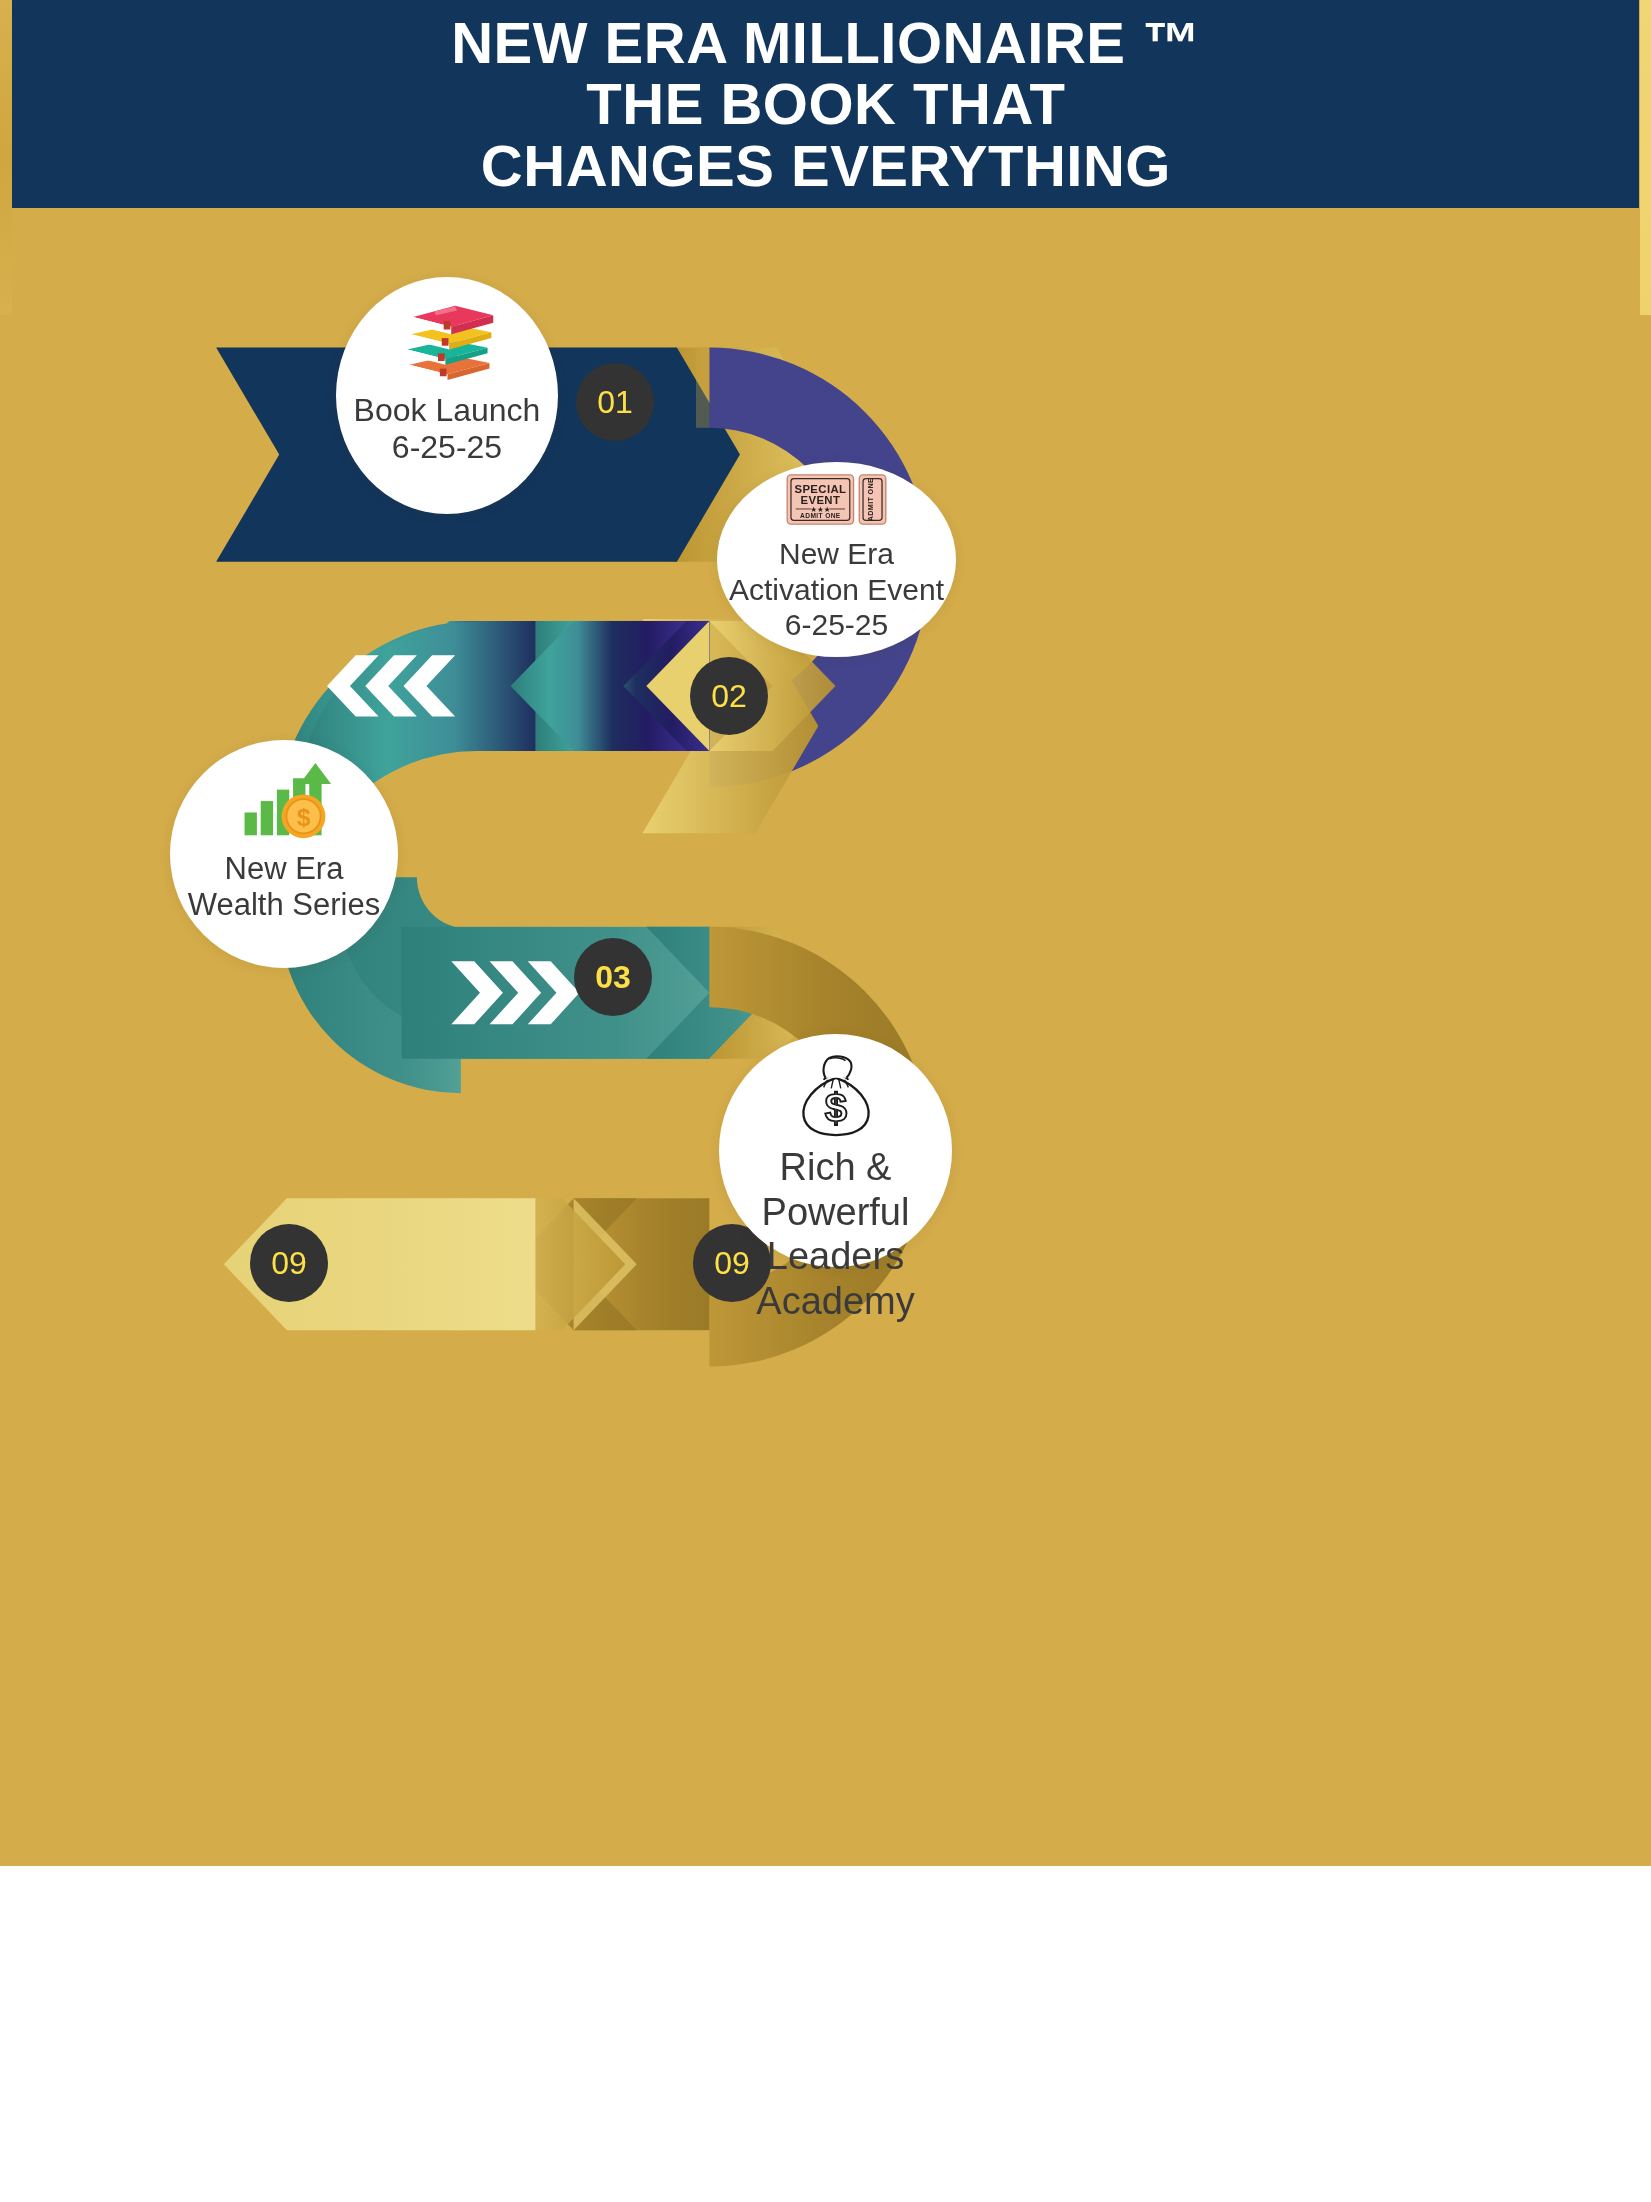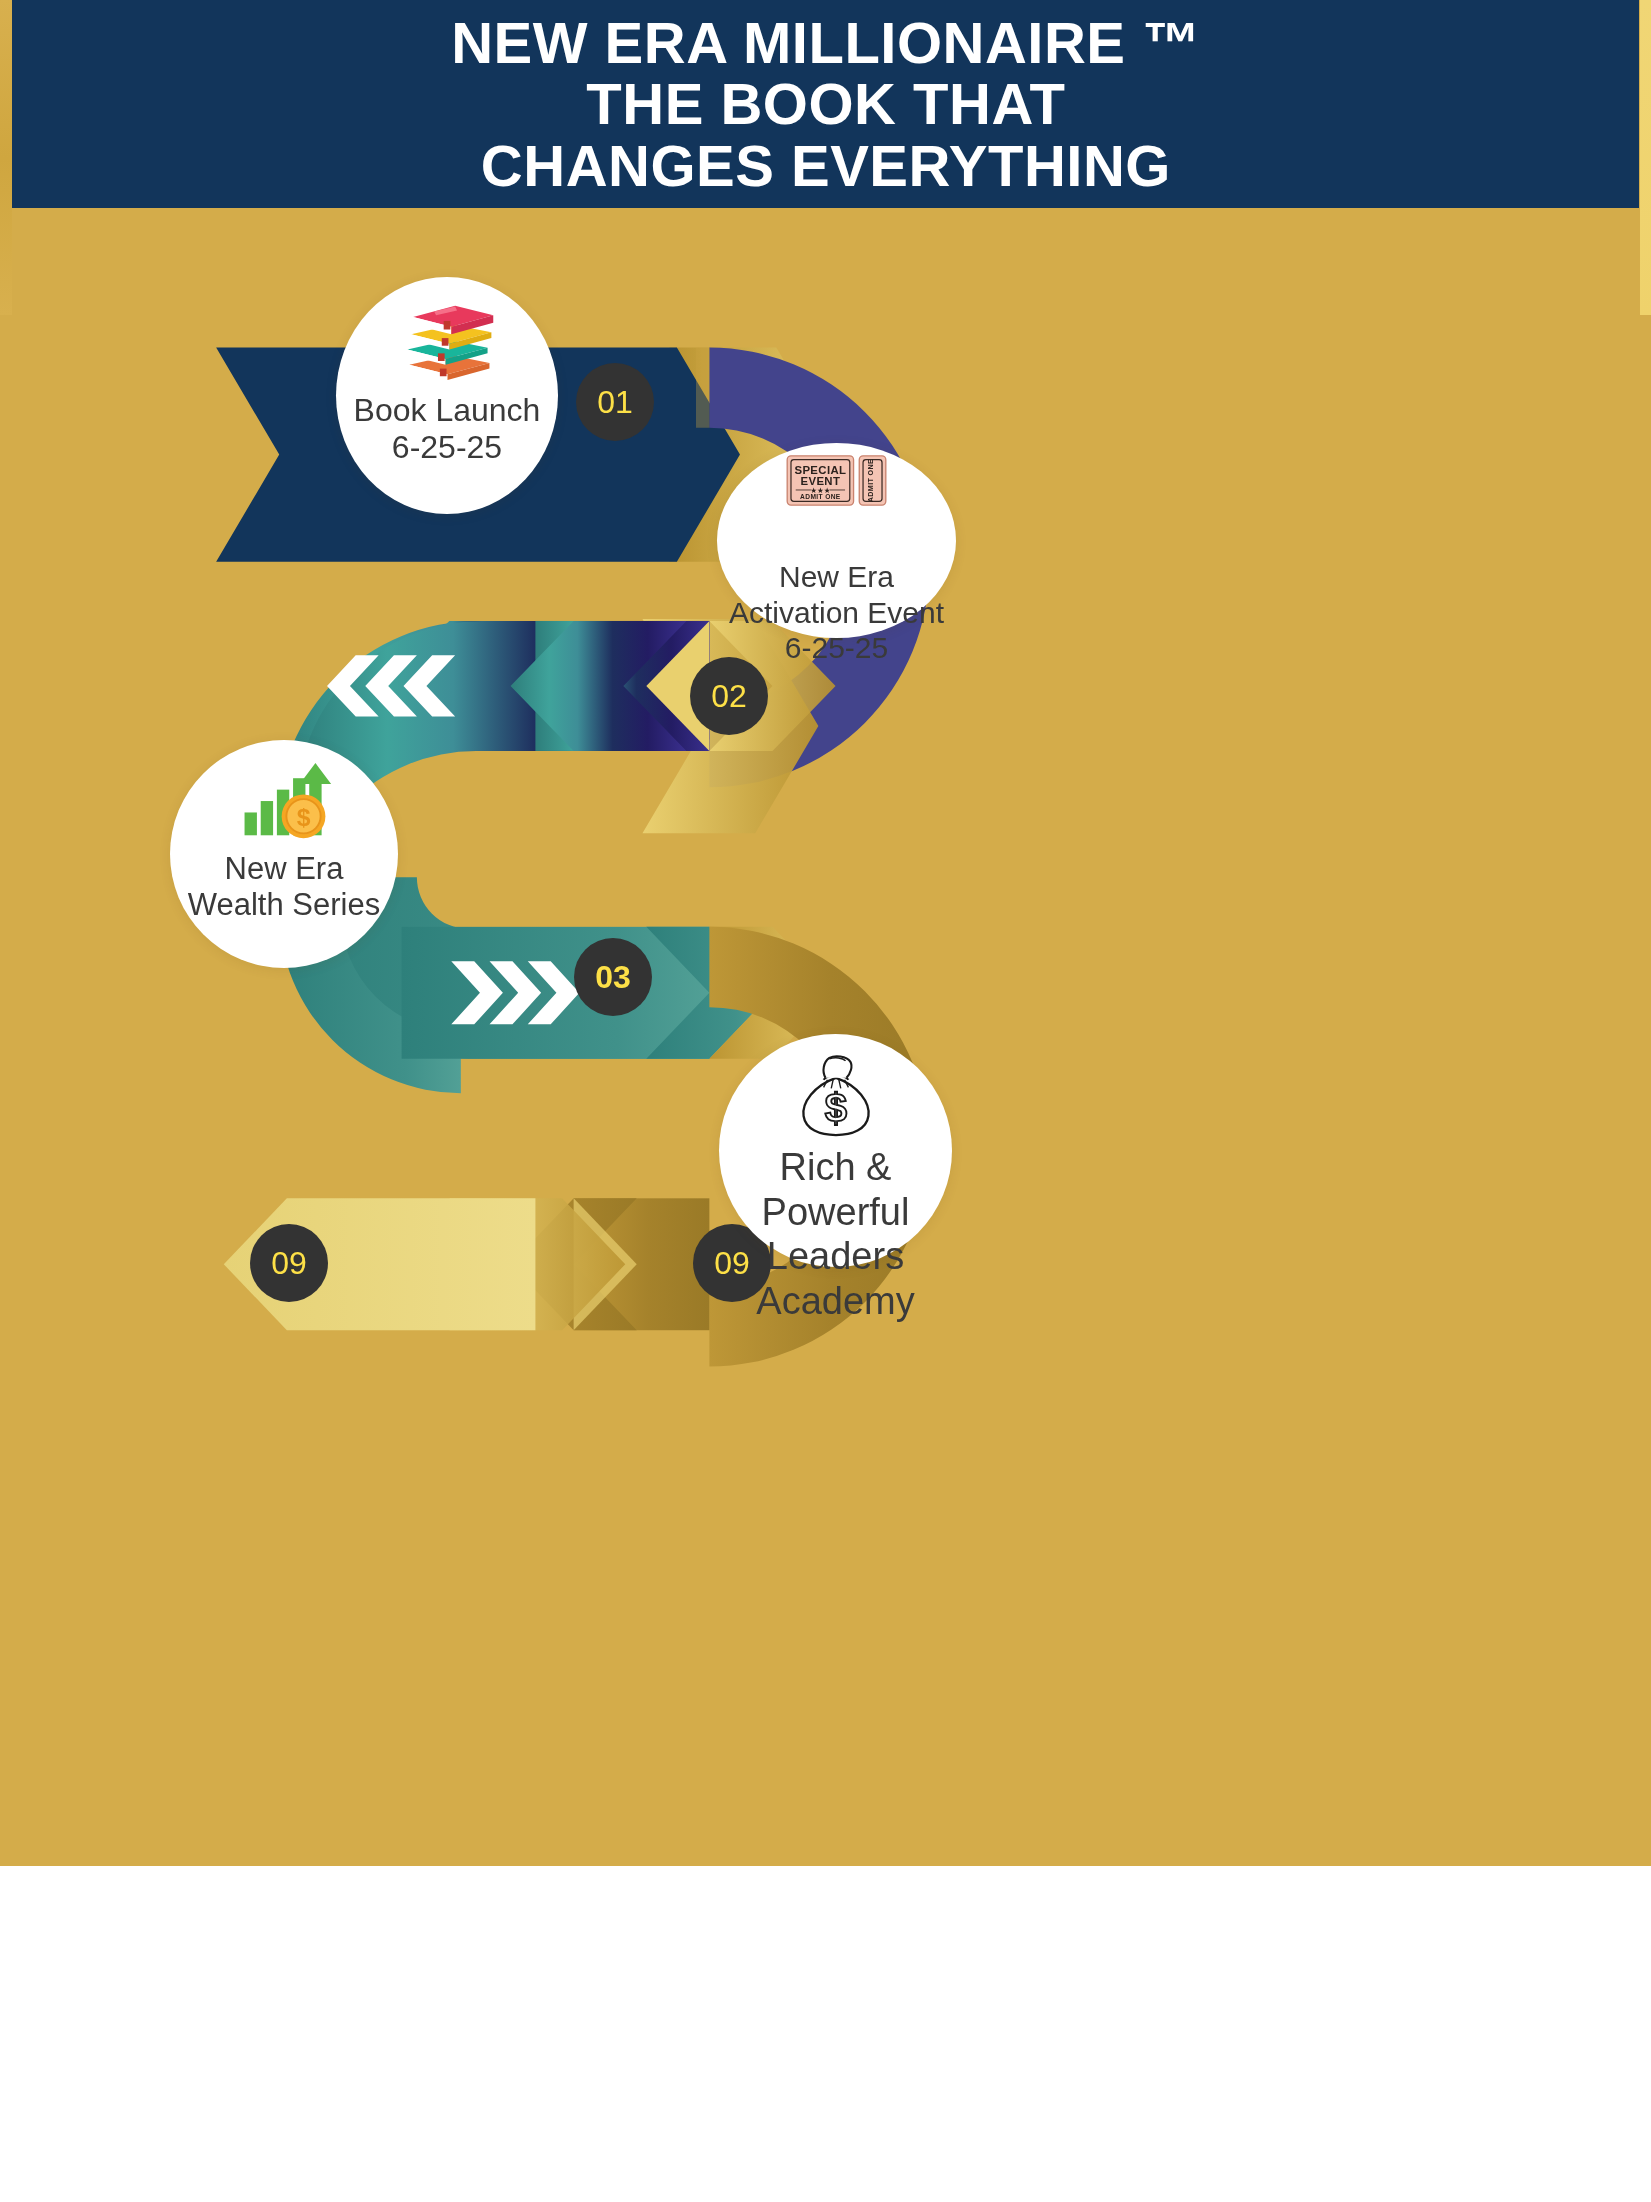--- a/index.html
+++ b/index.html
@@ -99,21 +99,21 @@
     color: #3A3A3A;
     font-family: "Liberation Sans", sans-serif;
     font-weight: normal;
     line-height: 1.18;
     white-space: pre-line;
   }
 
   
   #node-1 { left: 336px; top: 277px;  width: 222px; height: 237px; padding-top: 21px; }
   #node-1 .node-label { font-size: 32px; margin-top: 5.7px; }
-  #node-2 { left: 717px; top: 443px;  width: 239px; height: 195px; padding-top: 9.6px; gap: 42px; }
+  #node-2 { left: 717px; top: 462px;  width: 239px; height: 195px; padding-top: 9.6px; }
   #node-2 .node-label { font-size: 30px; margin-top: 5.7px; }
   #node-3 { left: 170px; top: 740px;  width: 228px; height: 228px; padding-top: 23px; }
   #node-3 .node-label { font-size: 31px; margin-top: 5.7px; }
   #node-4 { left: 719px; top: 1034px; width: 233px; height: 233px; padding-top: 19px; }
   #node-4 .node-label { font-size: 38px; margin-top: 3.8px; }
   #node-5 { left: 351px; top: 1159px; width: 212px; height: 212px; padding-top: 15.3px; }
   #node-5 .node-label { font-size: 30px; margin-top: 1.9px; }
 
   
   #kw-logo {

